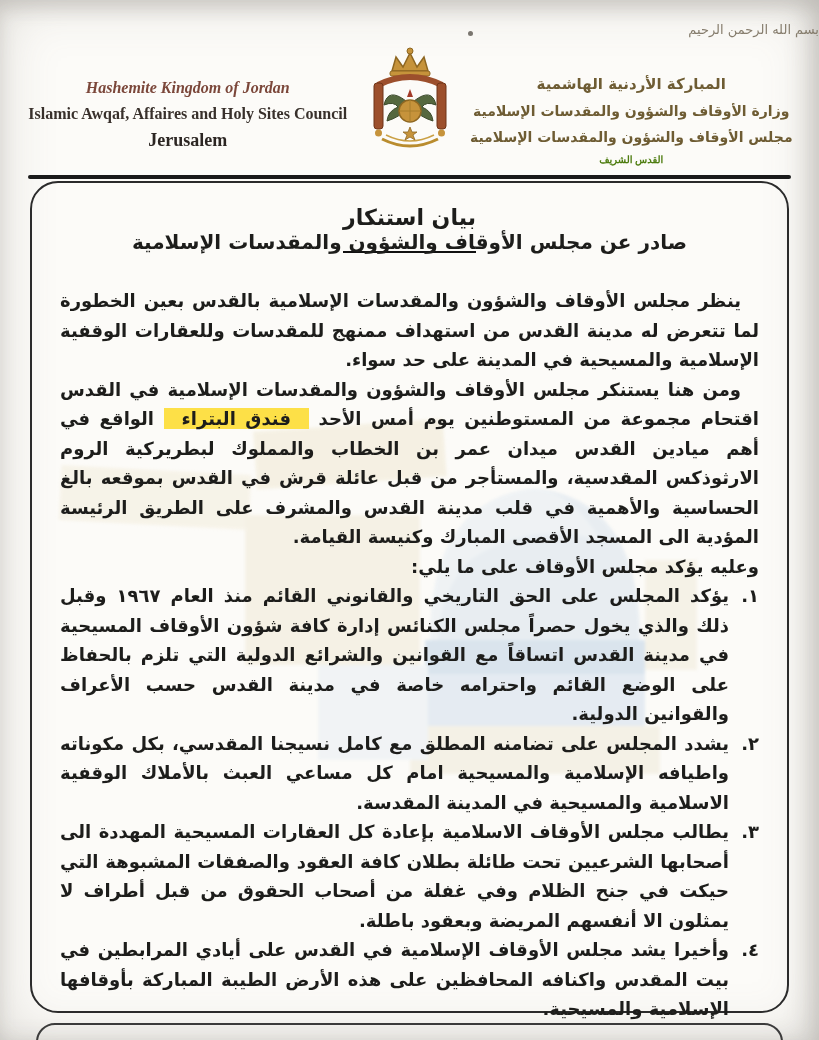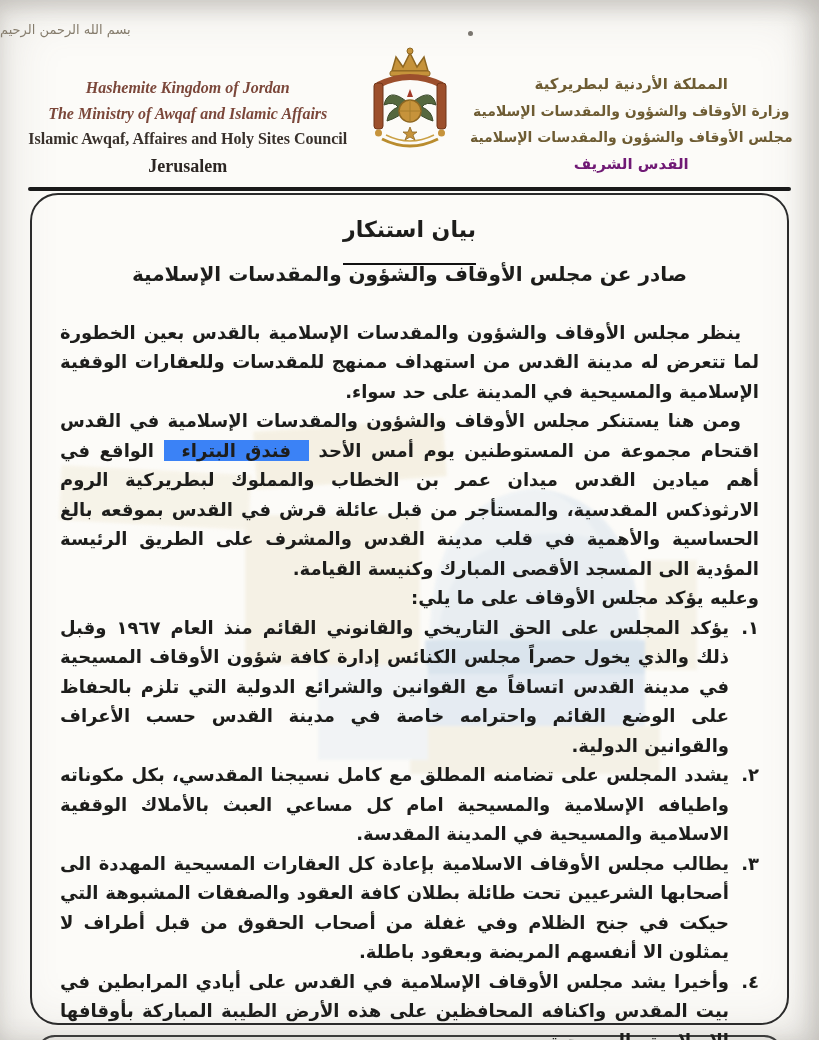--- a/index.html
+++ b/index.html
@@ -13,51 +13,51 @@
     overflow:hidden;
     font-family:"DejaVu Sans", sans-serif;
     color:#1d1d1b;
   }
   
   .watermark { position:absolute; left:0; top:0; width:819px; height:1040px; pointer-events:none; opacity:.5; filter:blur(1.5px); }
   
   .dot-artifact { position:absolute; left:468px; top:31px; width:5px; height:5px; background:#5a554e; border-radius:50%; opacity:.8; }
   
   .header { position:relative; display:grid; grid-template-columns: 1fr 120px 1fr; padding: 8px 26px 0 26px; align-items:start; }
-  .bismillah { position:relative; text-align:left; padding-top:22px; font-size:13px; color:#857c6c; letter-spacing:1px; }
+  .bismillah { position:relative; text-align:right; padding-top:22px; font-size:13px; color:#857c6c; letter-spacing:1px; }
   .hdr-en { direction:ltr; text-align:center; padding-top:30px; font-family:"Liberation Serif","DejaVu Serif",serif; font-weight:bold; line-height:1.6; }
   .hdr-en .l1, .hdr-en .l2 { color:#7b473a; font-size:16px;font-style:italic; }
   .hdr-en .l3 { color:#38302b; font-size:16px; }
   .hdr-en .l4 { color:#2c2623; font-size:18px; }
   .hdr-ar { direction:rtl; text-align:center; padding-top:26px; font-weight:bold; line-height:1.85; }
   .hdr-ar .a1 { color:#6e5c33; font-size:15px; }
   .hdr-ar .a2 { color:#6e5c33; font-size:14px; }
   .hdr-ar .a3 { color:#6e5c33; font-size:14px; }
-  .hdr-ar .a4 { color:#701a75; font-size:15px; }
+  .hdr-ar .a4 { color:#4d7c0f; font-size:10px;font-family:Liberation Serif, serif; }
   .emblem-wrap { display:flex; flex-direction:column; align-items:center; }
   
   .heavy-rule { margin: 6px 28px 0 28px; height:4px; background:#1a1a1a; border-radius:2px; }
   .main-box {
     position:relative;
     margin: 2px 30px 0 30px;
     height: 832px;
     border: 2.5px solid #2b2b2b;
     border-radius: 28px;
     padding: 14px 28px 0 28px;
     direction: rtl;
   }
   .doc-title { text-align:center; font-weight:bold; font-size:22px; margin-top:8px; }
   .doc-title span { border-bottom:2.5px solid #111; padding-bottom:21px; }
-  .doc-subtitle { text-align:center; font-weight:bold; font-size:20px; margin-top:20px; }
+  .doc-subtitle { text-align:center; font-weight:bold; font-size:20px; margin-top:0; }
   .body-text { margin-top:32px; font-size:18px; line-height:29.5px; text-align:justify; position:relative; z-index:2;font-weight:bold; }
   .para { text-indent:18px; }
   .list-intro { margin:0; }
   .item { position:relative; padding-right:30px; }
   .item .num { position:absolute; right:0; top:0; }
-  mark.hl { background:#3b82f6; color:inherit; padding:0 18px; }
+  mark.hl { background:#fde047; color:inherit; padding:0 18px; }
   .signature { margin-top:16px; font-weight:bold; font-size:18px; text-align:left; direction:rtl; padding-left:340px; text-align:right; }
   .sig-inner { display:inline-block; }
   .dates { margin-top:12px; text-align:center; font-size:16px; line-height:34px; padding-left:30px; }
   .dates div { direction:rtl; }
   
   .signature { text-align:left; padding-left:0; }
   
   .footer-pill {
     margin: 10px 36px 0 36px;
     height: 38px;
@@ -90,21 +90,20 @@
     <rect x="318" y="665" width="110" height="95" fill="#e7edf3"></rect>
   </svg>
 
   <div class="dot-artifact"></div>
 
   <div class="bismillah">بسم الله الرحمن الرحيم</div>
 
   <div class="header">
     <div class="hdr-en">
       <div class="l1">Hashemite Kingdom of Jordan</div>
-      <div class="l2">The Ministry of Awqaf and Islamic Affairs</div>
       <div class="l3">Islamic Awqaf, Affaires and Holy Sites Council</div>
       <div class="l4">Jerusalem</div>
     </div>
 
     <div class="emblem-wrap">
       <svg width="104" height="118" viewBox="0 0 104 118" aria-hidden="true">
 
         <path d="M34 26 L38 12 L45 22 L52 8 L59 22 L66 12 L70 26 Z" fill="#c6933b" stroke="#8e6722" stroke-width="1.5"></path>
         <circle cx="52" cy="6" r="3" fill="#c6933b" stroke="#8e6722"></circle>
         <rect x="32" y="26" width="40" height="5" rx="2" fill="#c6933b" stroke="#8e6722" stroke-width="1"></rect>
@@ -122,21 +121,21 @@
         <circle cx="52" cy="66" r="11" fill="#c6933b" stroke="#8e6722" stroke-width="1.5"></circle>
         <path d="M41 66 H63 M52 55 V77" stroke="#a87f2c" stroke-width="1"></path>
 
         <path d="M24 94 Q52 108 80 94" fill="none" stroke="#b98c2e" stroke-width="3"></path>
         <path d="M28 90 Q52 102 76 90" fill="none" stroke="#caa045" stroke-width="1.5"></path>
         <path d="M52 82 L54 87 L59 87 L55 90 L57 95 L52 92 L47 95 L49 90 L45 87 L50 87 Z" fill="#c6933b" stroke="#8e6722" stroke-width=".8"></path>
       </svg>
     </div>
 
     <div class="hdr-ar">
-      <div class="a1">المملكة الأردنية لبطريركية</div>
+      <div class="a1">المباركة الأردنية الهاشمية</div>
       <div class="a2">وزارة الأوقاف والشؤون والمقدسات الإسلامية</div>
       <div class="a3">مجلس الأوقاف والشؤون والمقدسات الإسلامية</div>
       <div class="a4">القدس الشريف</div>
     </div>
   </div>
 
   <div class="heavy-rule"></div>
 
   <div class="main-box">
     <div class="doc-title">

